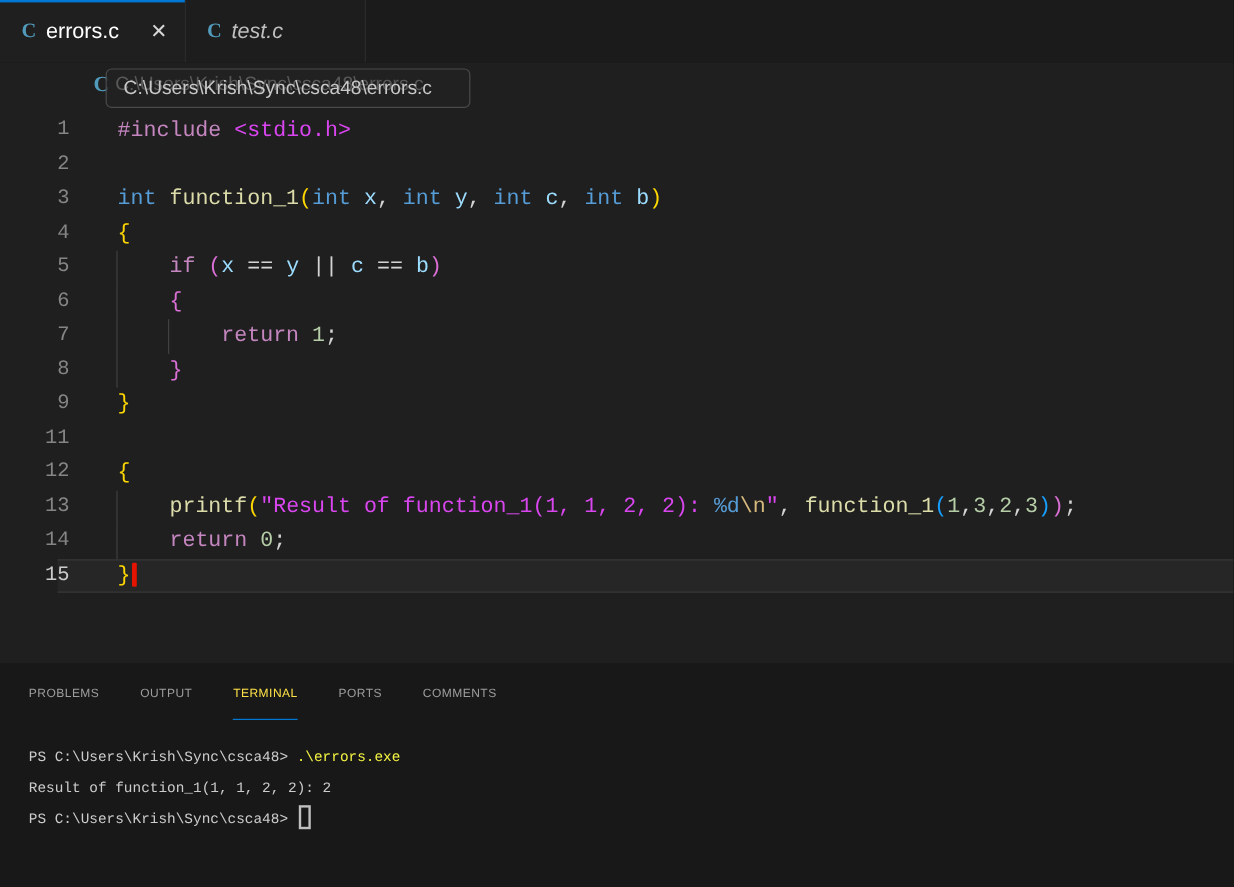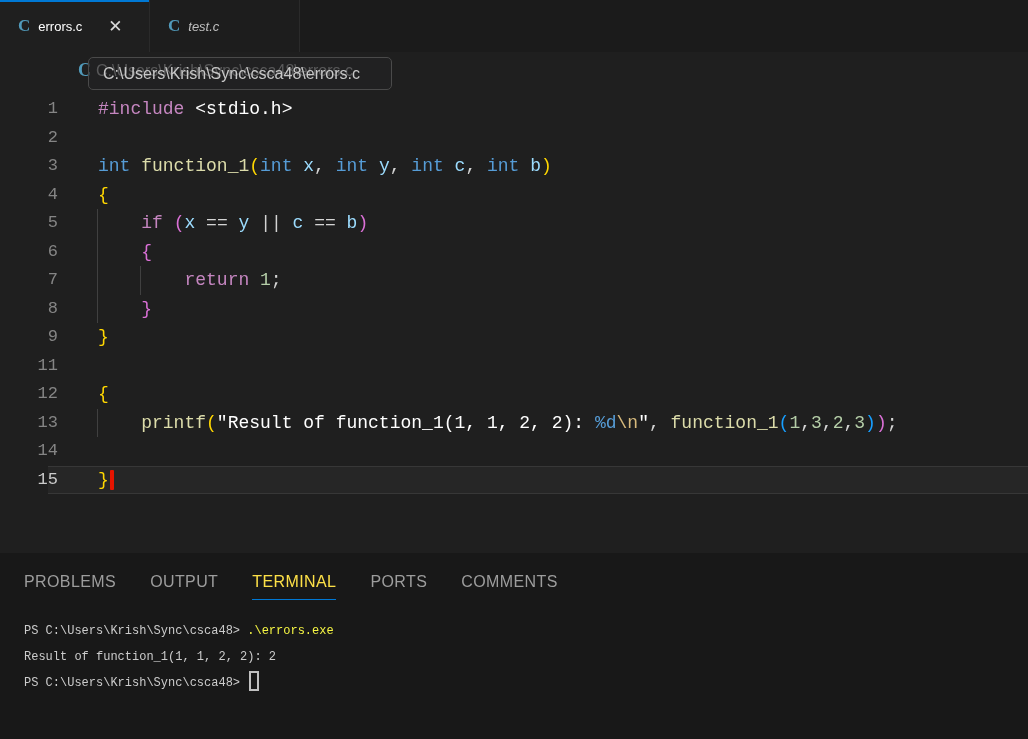--- a/index.html
+++ b/index.html
@@ -11,21 +11,21 @@
   .tabbar { position:absolute; top:0; left:0; width:1028px; height:52px;
             background:#1b1b1b; display:flex; align-items:stretch; }
   .tab { display:flex; align-items:center; gap:8px; padding:0 14px 0 18px;
          background:#1d1d1d; border-right:1px solid #2a2a2a; cursor:pointer;
          position:relative; min-width:150px; }
   .tab.active { background:#1f1f1f; }
   .tab.active::before { content:""; position:absolute; top:0; left:0; right:0;
          height:2px; background:#0078d4; }
   .tab .c-icon { color:#519aba; font-weight:bold; font-size:17px;
          font-family:"Liberation Serif", serif; }
-  .tab .tab-label { color:#ffffff; font-size:13px; }
+  .tab .tab-label { color:#ffffff; font-size:18px; }
   .tab.preview .tab-label { font-style:italic; color:#bfbfbf; }
   .tab .close-icon { color:#d7d7d7; font-size:17px; margin-left:18px; line-height:1; }
 
   
   .breadcrumb-row { position:absolute; top:52px; left:0; width:1028px; height:38px;
                     background:#1f1f1f; }
   .bc-icon { position:absolute; left:78px; top:8px; color:#519aba; font-weight:bold;
              font-size:18px; font-family:"Liberation Serif", serif; }
   .bc-ghost { position:absolute; left:96px; top:10px; color:#9a9a9a; font-size:16px;
               white-space:nowrap; }
@@ -49,34 +49,34 @@
             border-bottom:1px solid rgba(255,255,255,0.08); z-index:0; }
   .guide { position:absolute; top:0; bottom:0; width:1px; background:#404040; z-index:1; }
   .red-cursor { display:inline-block; width:4px; height:20px; background:#e51400;
             vertical-align:middle; margin-left:1px; border-radius:1px; }
 
   .tk-kw   { color:#c586c0; }
   .tk-type { color:#569cd6; }
   .tk-fn   { color:#dcdcaa; }
   .tk-var  { color:#9cdcfe; }
   .tk-num  { color:#b5cea8; }
-  .tk-str  { color:#ffffff; }
+  .tk-str  { color:#d946ef; }
   .tk-esc  { color:#d7ba7d; }
   .tk-fmt  { color:#569cd6; }
   .tk-op   { color:#d4d4d4; }
   .tk-pl   { color:#cccccc; }
   .tk-b1   { color:#ffd700; }
   .tk-b2   { color:#da70d6; }
   .tk-b3   { color:#179fff; }
 
   
   .panel { position:absolute; top:553px; left:0; width:1028px; height:186px;
            background:#181818; }
   .panel-tabs { display:flex; gap:34px; padding:20px 0 0 24px; height:47px; }
-  .panel-tab { color:#9d9d9d; font-size:16px; letter-spacing:0.4px;
+  .panel-tab { color:#9d9d9d; font-size:10px; letter-spacing:0.4px;
                padding-bottom:7px; cursor:pointer; }
   .panel-tab.active { color:#fde047; border-bottom:1px solid #0078d4; }
 
   .terminal { padding:18px 0 0 24px; font-family:"Liberation Mono", monospace;
               font-size:12px; color:#cccccc; }
   .term-line { height:26px; line-height:26px; white-space:pre; }
   .t-cmd { color:#f5f543; }
   .t-pl  { color:#cccccc; }
   .term-cursor { display:inline-block; width:10px; height:20px;
                  border:2px solid #c0c0c0; vertical-align:middle;
@@ -148,20 +148,21 @@
       <div class="code-line">
         <div class="gutter">12</div>
         <div class="code"><span class="tk-b1">{</span></div>
       </div>
       <div class="code-line">
         <div class="gutter">13</div>
         <div class="code"><span class="guide" style="left: calc(0ch - 1px);"></span>    <span class="tk-fn">printf</span><span class="tk-b1">(</span><span class="tk-str">"Result of function_1(1, 1, 2, 2): </span><span class="tk-fmt">%d</span><span class="tk-esc">\n</span><span class="tk-str">"</span><span class="tk-op">, </span><span class="tk-fn">function_1</span><span class="tk-b3">(</span><span class="tk-num">1</span><span class="tk-op">,</span><span class="tk-num">3</span><span class="tk-op">,</span><span class="tk-num">2</span><span class="tk-op">,</span><span class="tk-num">3</span><span class="tk-b3">)</span><span class="tk-b2">)</span><span class="tk-op">;</span></div>
       </div>
       <div class="code-line">
         <div class="gutter">14</div>
+        <div class="code"><span class="guide" style="left: calc(0ch - 1px);"></span>    <span class="tk-kw">return</span><span class="tk-pl"> </span><span class="tk-num">0</span><span class="tk-op">;</span></div>
       </div>
       <div class="code-line current">
         <div class="cl-highlight"></div>
         <div class="gutter">15</div>
         <div class="code"><span class="tk-b1">}</span><span class="red-cursor"></span></div>
       </div>
     </div>
 
   <div class="panel">
     <div class="panel-tabs" id="panel-tabs">

